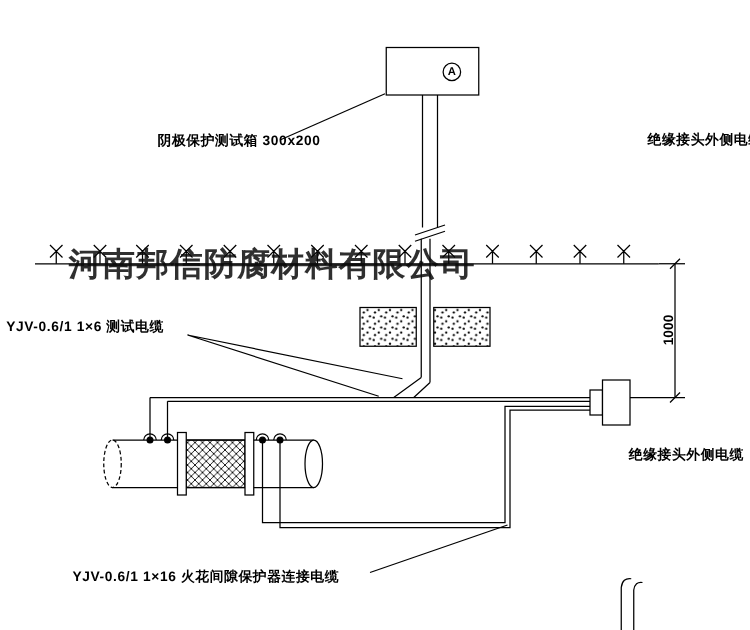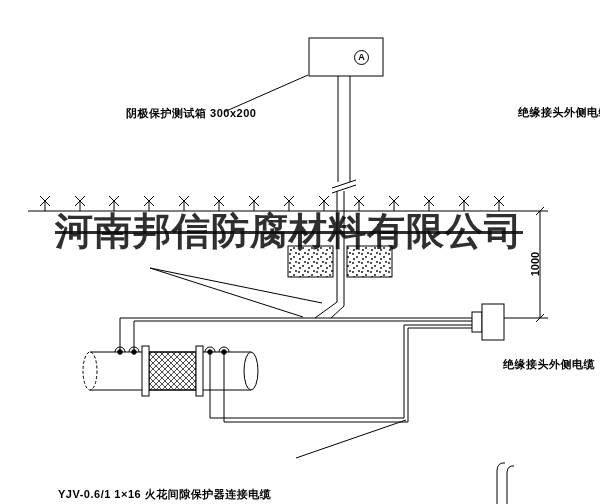--- a/index.html
+++ b/index.html
@@ -11,23 +11,23 @@
   .lbl{
     position:absolute;font-size:11px;font-weight:700;line-height:1.2;
     white-space:nowrap;z-index:10;color:#000;letter-spacing:0.5px;
   }
   .meter{
     position:absolute;left:354px;top:50px;width:13px;height:13px;
     border:1px solid #000;border-radius:50%;font-size:9px;font-weight:700;
     text-align:center;line-height:13px;z-index:10;
   }
   .watermark{
-    position:absolute;left:55px;top:206px;width:470px;z-index:5;
+    position:absolute;left:55px;top:194px;width:470px;z-index:5;
     font-family:Liberation Mono, monospace;
-    font-size:38px;font-weight:700;white-space:nowrap;
+    font-size:26px;font-weight:700;white-space:nowrap;
     color:rgba(10,10,10,0.85);text-decoration:line-through;
     letter-spacing:1px;
   }
   .dim-text{
     position:absolute;left:516px;top:257px;width:40px;height:14px;
     font-size:11px;font-weight:700;text-align:center;z-index:10;
     transform:rotate(-90deg);transform-origin:center center;white-space:nowrap;
   }
 </style>
 </head>
@@ -143,20 +143,21 @@
   </svg>
 
   <div class="watermark">河南邦信防腐材料有限公司</div>
 
   <div class="meter">A</div>
 
   <div class="lbl" style="left:84px;top:107px;margin-left:42px;">阴极保护测试箱 300x200</div>
 
   <div class="lbl" style="left:518px;top:106px;">绝缘接头外侧电缆</div>
 
+  <div class="lbl" style="left:5px;top:256px;">YJV-0.6/1  1×6   测试电缆</div>
 
   <div class="lbl" style="left:503px;top:358px;">绝缘接头外侧电缆</div>
 
   <div class="dim-text">1000</div>
 
-  <div class="lbl" style="left:58px;top:456px;margin-top:32px;">YJV-0.6/1  1×16   火花间隙保护器连接电缆</div>
+  <div class="lbl" style="left:58px;top:456px;">YJV-0.6/1  1×16   火花间隙保护器连接电缆</div>
 
 </div>
 
 </body></html>

